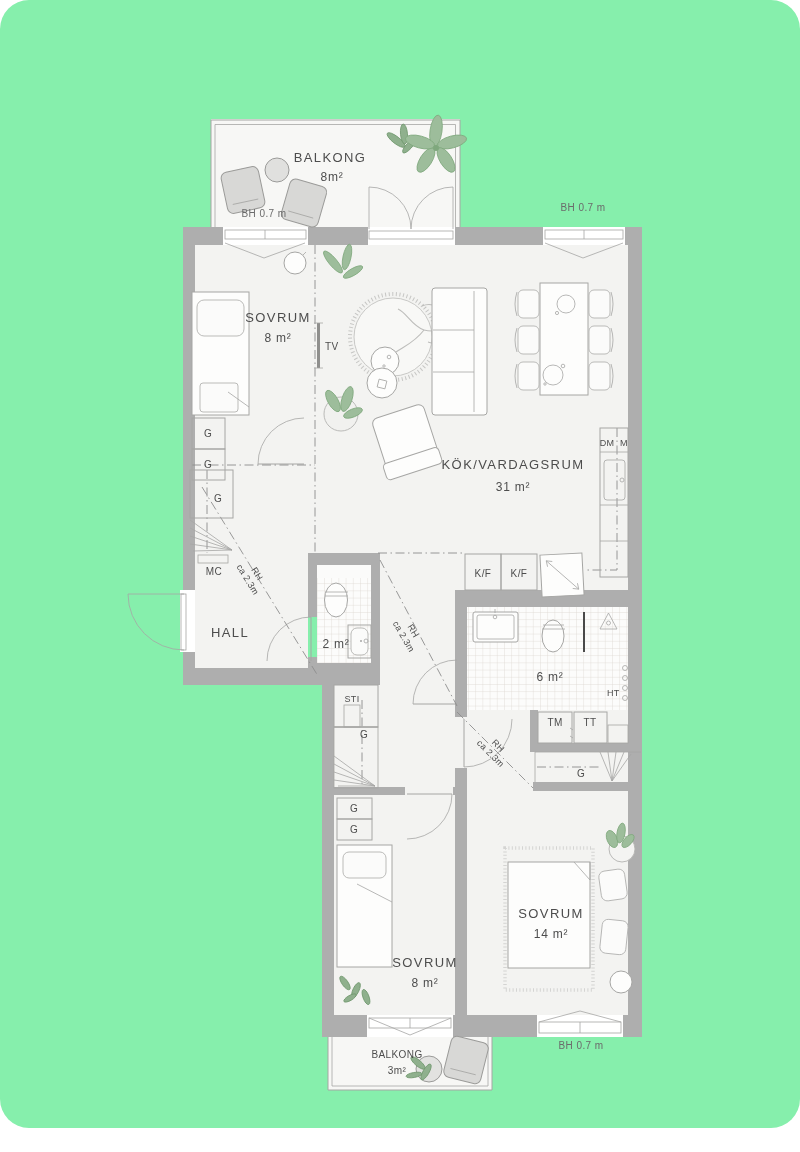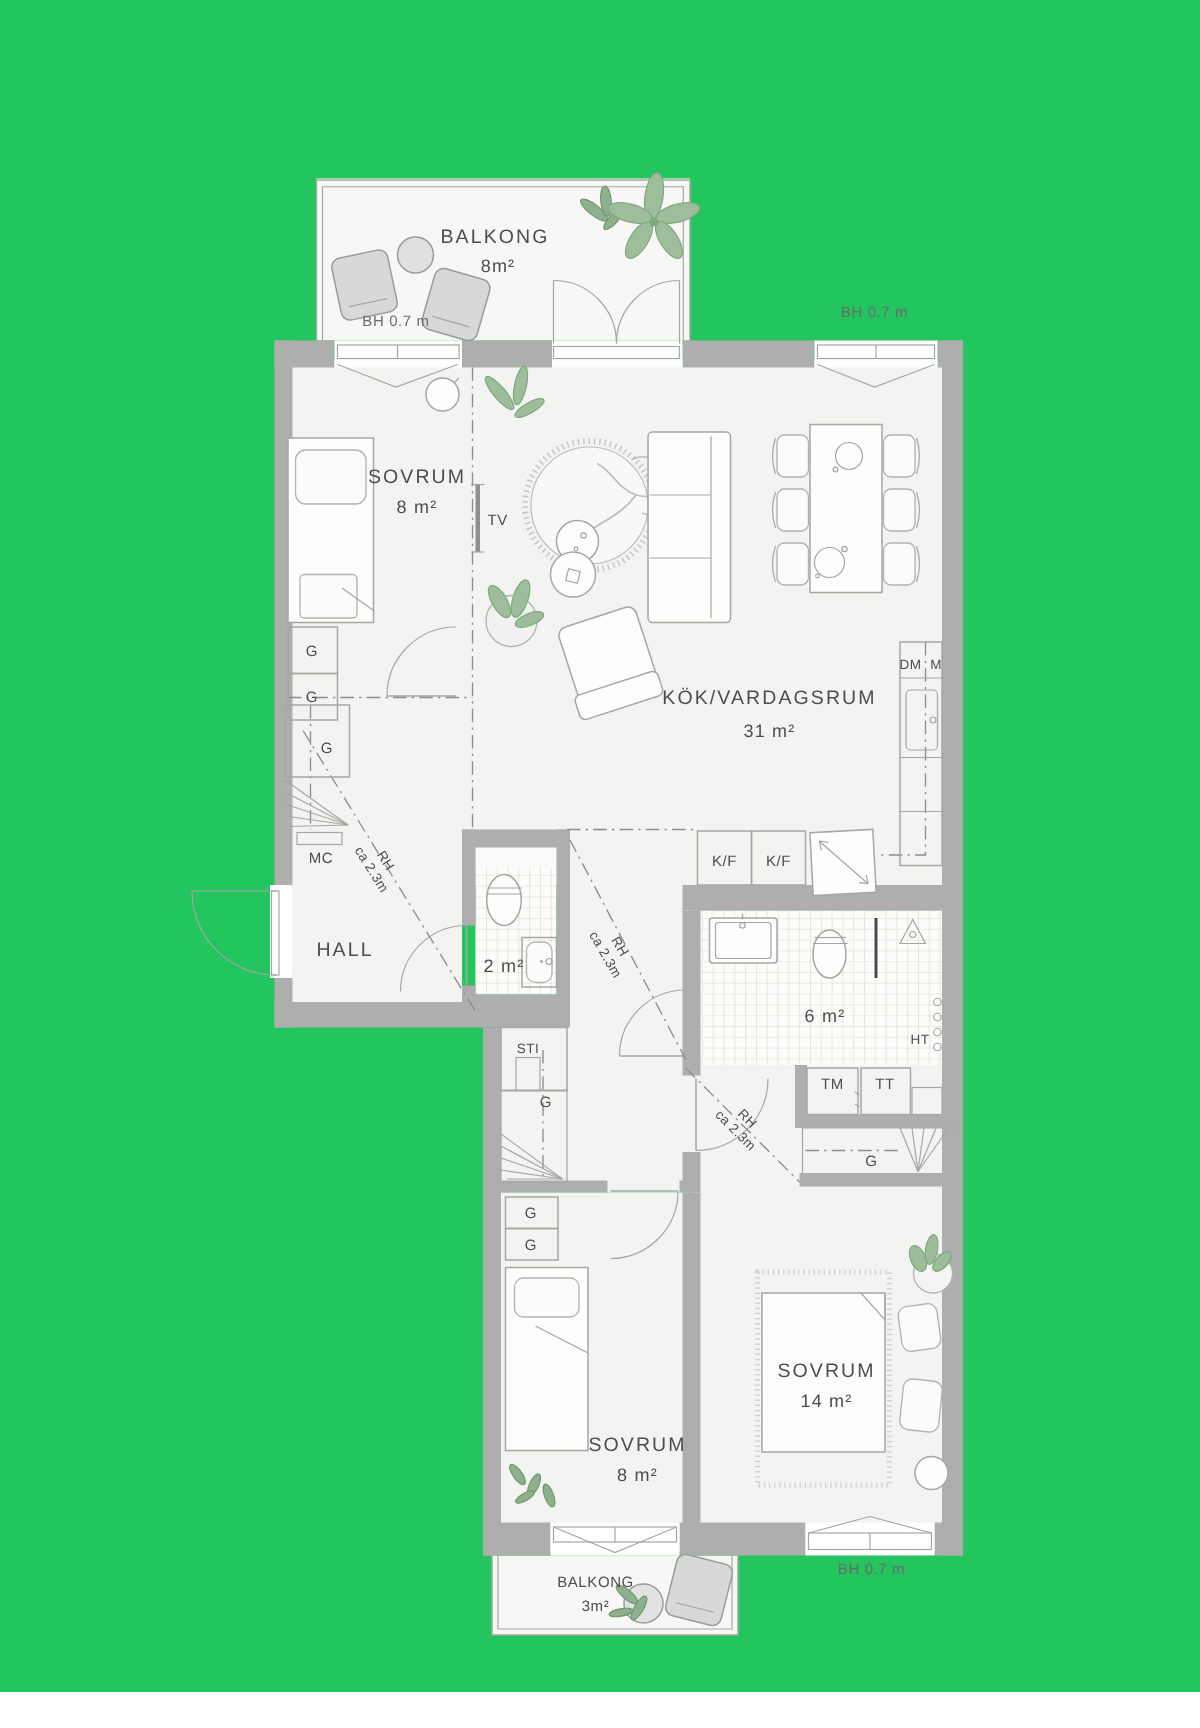--- a/index.html
+++ b/index.html
@@ -1,16 +1,16 @@
 <!DOCTYPE html>
 <html style="--wall: #aeaeae; --floor: #f3f3f1; --balcony_floor: #f7f7f5; --line: #a6a6a4; --tile_line: #ddd7d1; --plant: #9dbd9b; --text: #4d4d4d;"><head>
 <meta charset="utf-8">
 <style>
   html,body{margin:0;padding:0;background:#ffffff;}
-  .page{position:relative;width:800px;height:1128px;background:#22c55e;overflow:hidden;}
+  .page{position:relative;width:800px;height:1128px;background:#86efac;overflow:hidden;border-radius:29px;}
   svg{display:block;}
   .wall{fill:var(--wall);}
   .floor{fill:var(--floor);}
   .balc{fill:var(--balcony_floor);}
   .thin{fill:none;stroke:var(--line);stroke-width:1;}
   .thin2{fill:none;stroke:var(--line);stroke-width:0.8;}
   .furn{fill:#fdfdfc;stroke:var(--line);stroke-width:1;}
   .furnl{fill:#fbfbfa;stroke:#b3b3b1;stroke-width:0.9;}
   .gray{fill:#d8d8d6;stroke:#9b9b99;stroke-width:1;}
   .dash{fill:none;stroke:#8d8d8d;stroke-width:0.9;stroke-dasharray:9 3.5 1.5 3.5;}

